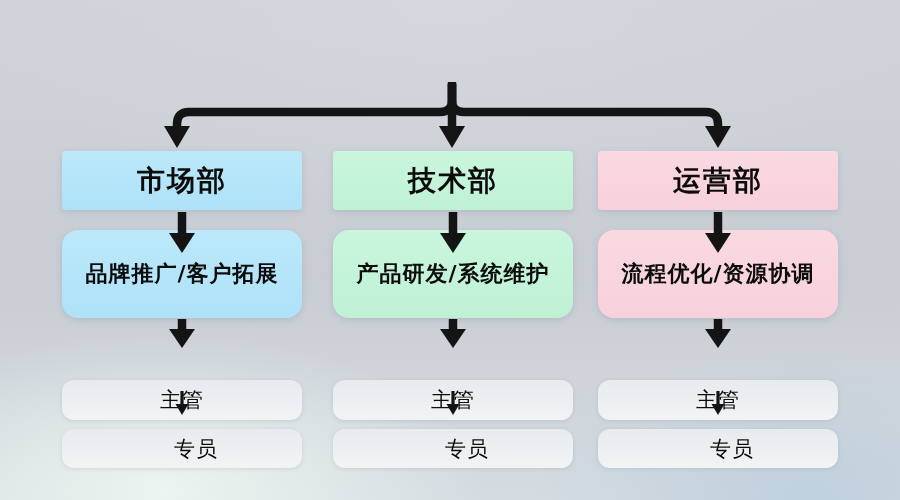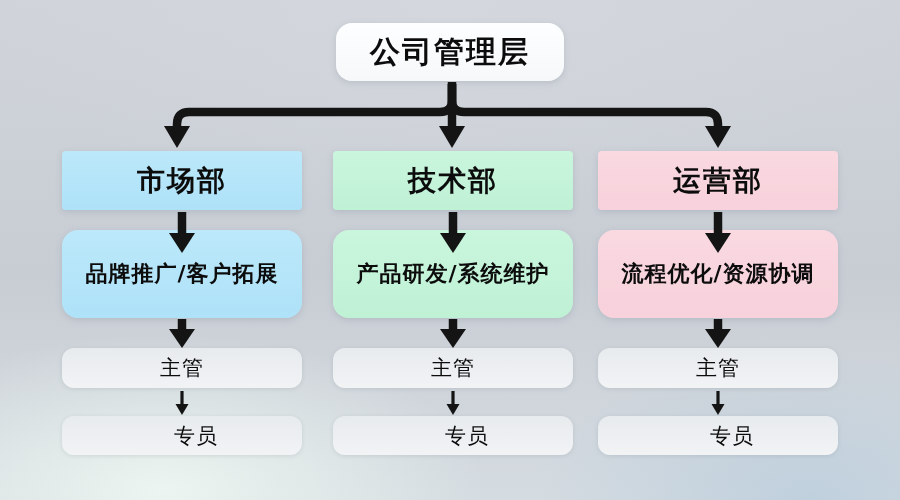--- a/index.html
+++ b/index.html
@@ -22,37 +22,34 @@
     background:linear-gradient(180deg,#fdfeff,#f6f8fa);
     font-size:30px;font-weight:700;letter-spacing:2px;
   }
   .col-box{left:var(--left);width:240px;}
   .dept{top:151px;height:59px;border-radius:4px;font-size:28px;font-weight:700;letter-spacing:2px;
         background:linear-gradient(180deg,var(--ct),var(--cb));}
   .duty{top:230px;height:88px;border-radius:16px;font-size:22px;font-weight:700;letter-spacing:1px;
         background:linear-gradient(180deg,var(--ct),var(--cb));align-items:center;}
   .role{border-radius:12px;font-size:21px;font-weight:500;letter-spacing:1px;
         background:linear-gradient(180deg,var(--rt),var(--rb));
-        box-shadow:0 1px 4px rgba(105,115,130,0.18);}
+        box-shadow:0 1px 4px rgba(105,115,130,0.18);margin-top:32px;}
   .role.sup{top:348px;height:40px;}
-  .role.spec{top:416px;height:39px;padding-left:28px;}
+  .role.spec{top:397px;height:39px;padding-left:28px;}
   .arrows{position:absolute;left:0;top:0;z-index:5;pointer-events:none;}
   .arrows path{fill:none;stroke:var(--connector,#141414);}
   .arrows .thick{stroke-width:8.5;}
   .arrows .thin{stroke-width:3.2;}
   .arrows polygon{fill:var(--connector,#141414);stroke:none;}
 </style>
 </head>
 <body>
 
 <div class="stage" style="--connector: #141414; --rt: #e8ebee; --rb: #f1f3f5;">
 
-  <div class="node root-node">
-    <span>公司管理层</span>
-  </div>
 
   <svg class="arrows" width="900" height="500" viewBox="0 0 900 500">
 
     <g>
       <path class="thick" d="M452,82 V126"></path>
       <polygon points="439,126 465,126 452,148"></polygon>
       <path class="thick" d="M452,84 V100 Q452,112 440,112 H189 Q177,112 177,124 V127"></path>
       <polygon points="164,126 190,126 177,148"></polygon>
       <path class="thick" d="M452,84 V100 Q452,112 464,112 H706 Q718,112 718,124 V127"></path>
       <polygon points="705,126 731,126 718,148"></polygon>

